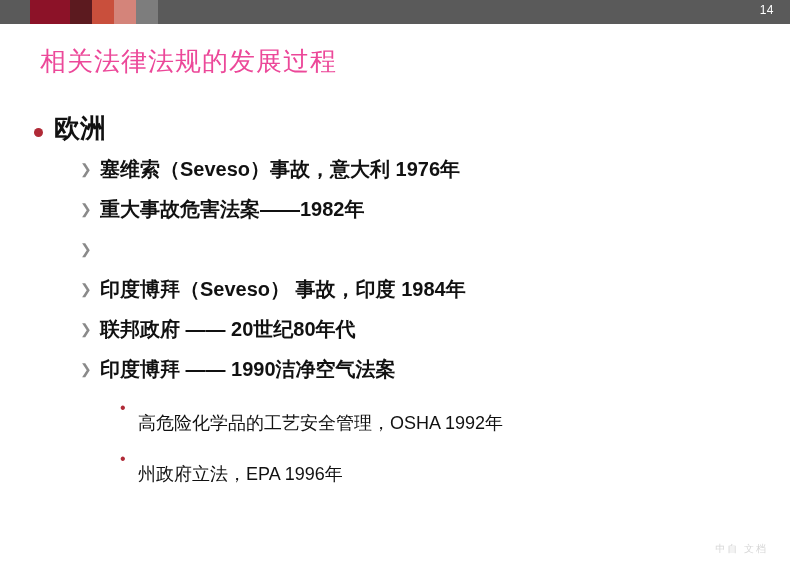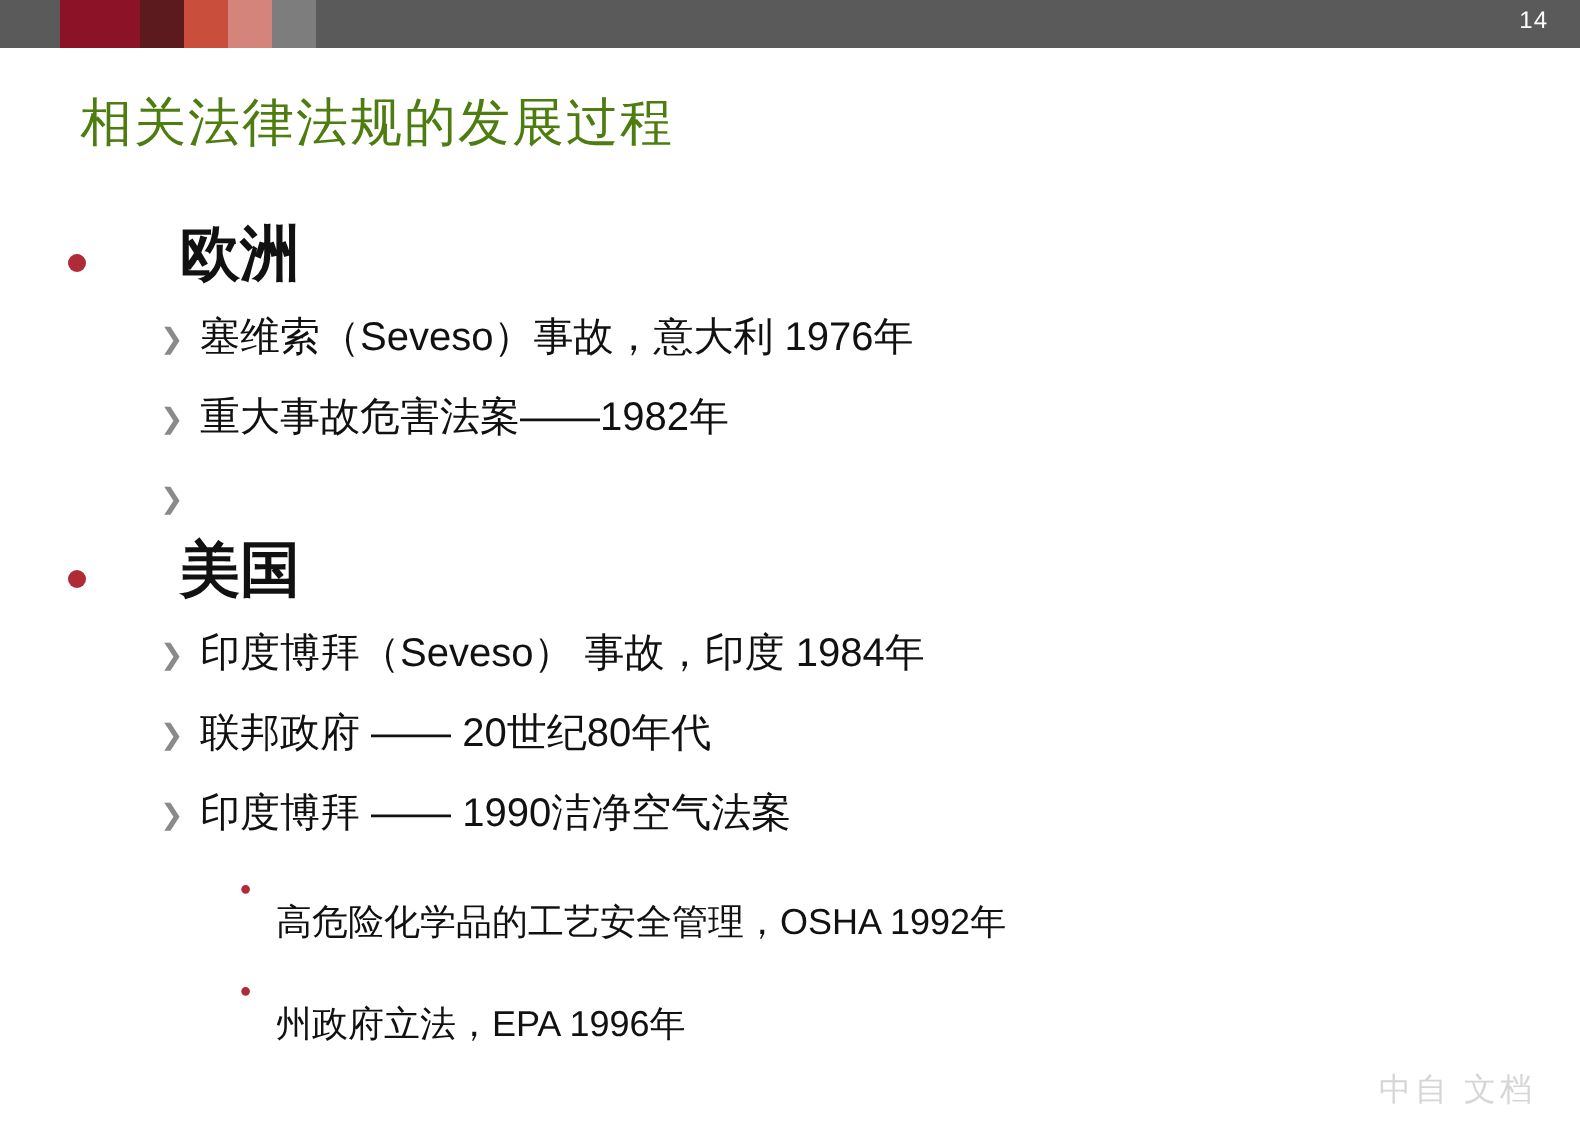--- a/index.html
+++ b/index.html
@@ -47,21 +47,21 @@
     right: 16px; top: 3px;
     font-size: 12px;
     color: #ffffff;
     letter-spacing: 0.5px;
   }
   
   .slide-title {
     position: absolute;
     left: 40px; top: 44px;
     font-size: 26px;
-    color: #4d7c0f;
+    color: #ec4899;
     font-weight: normal;
     letter-spacing: 1px;
   }
   
   .body {
     position: absolute;
     left: 34px; top: 112px;
     width: 730px;
   }
   .lvl1 {
@@ -75,43 +75,43 @@
     flex: none;
     text-align: left;
   }
   .lvl1 .bullet span {
     display: inline-block;
     width: 9px; height: 9px;
     border-radius: 50%;
     background: #b02a37;
   }
   .lvl1 .txt {
-    font-size: 30px;
+    font-size: 26px;
     font-weight: bold;
     line-height: 32px;
     color: #111111;
-    margin-left: 36px;
   }
   .lvl2 {
     display: flex;
     align-items: flex-start;
     margin: 0 0 2px 0;
     padding-left: 46px;
   }
   .lvl2 .bullet {
     width: 20px;
     flex: none;
     color: #8a8a8a;
     font-size: 14px;
     line-height: 38px;
   }
   .lvl2 .txt {
     font-size: 20px;
     line-height: 38px;
     color: #111111;
+    font-weight: bold;
   }
   .lvl3 {
     display: flex;
     align-items: flex-start;
     margin: 0 0 0 0;
     padding-left: 86px;
   }
   .lvl3 .bullet {
     width: 18px;
     flex: none;
@@ -123,21 +123,21 @@
     font-size: 18px;
     line-height: 35px;
     color: #111111;
     margin-top: 16px;
   }
   
   .watermark {
     position: absolute;
     right: 22px;
     bottom: 4px;
-    font-size: 16px;
+    font-size: 10px;
     color: #cfcfcf;
     letter-spacing: 2px;
     opacity: 0.85;
   }
 </style>
 </head>
 <body>
 
 <div class="slide">
 
@@ -168,24 +168,20 @@
 
     <div class="lvl2">
       <div class="bullet">❯</div>
       <div class="txt">重大事故危害法案——1982年</div>
     </div>
 
     <div class="lvl2">
       <div class="bullet">❯</div>
     </div>
 
-    <div class="lvl1">
-      <div class="bullet"><span></span></div>
-      <div class="txt">美国</div>
-    </div>
 
     <div class="lvl2">
       <div class="bullet">❯</div>
       <div class="txt">印度博拜（Seveso） 事故，印度 1984年</div>
     </div>
 
     <div class="lvl2">
       <div class="bullet">❯</div>
       <div class="txt">联邦政府 —— 20世纪80年代</div>
     </div>

